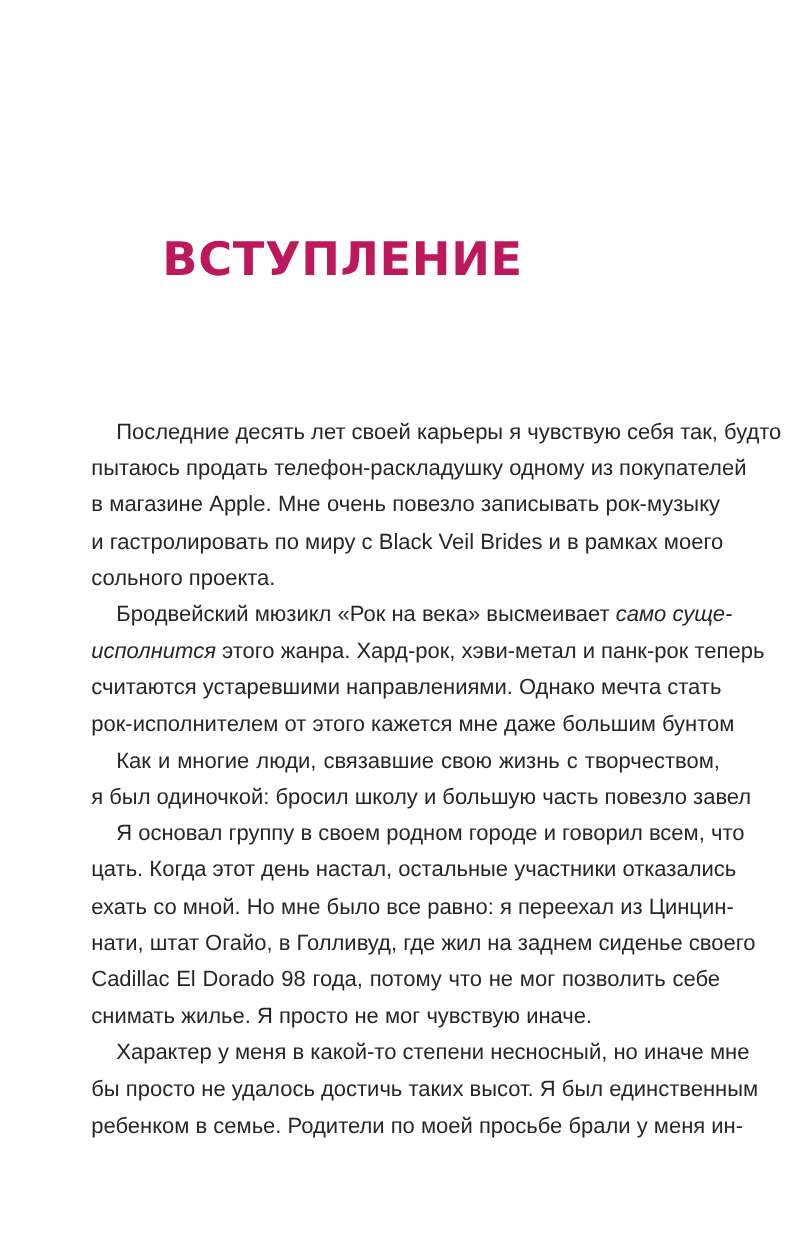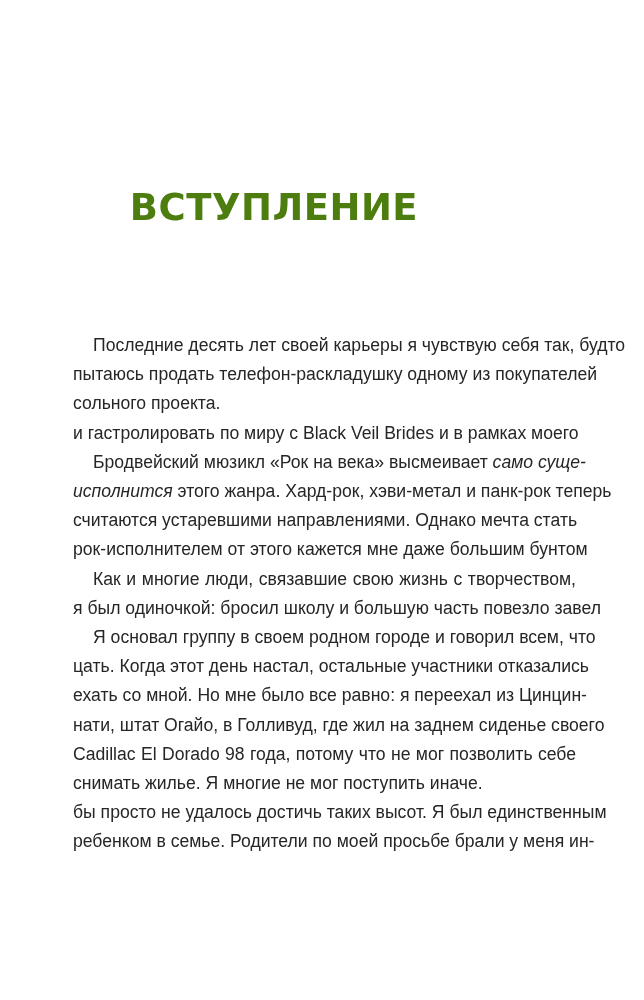--- a/index.html
+++ b/index.html
@@ -23,21 +23,21 @@
     .chapter-title {
       position: absolute;
       left: 0;
       width: 548px;
       top: 186px;
       text-align: center;
       font-family: "DejaVu Sans", sans-serif;
       font-weight: bold;
       font-size: 37px;
       letter-spacing: 0.5px;
-      color: #4d7c0f;
+      color: #be185d;
       margin: 0;
     }
     .body-text {
       position: absolute;
       left: 73px;
       top: 331px;
       width: 503px;
       font-family: "Liberation Sans", sans-serif;
       font-size: 17.6px;
       line-height: 29.2px;
@@ -61,44 +61,46 @@
 <body>
 
 <div class="page">
   <h1 class="chapter-title">ВСТУПЛЕНИЕ</h1>
 
   <div class="body-text">
 
     <div>
       <span class="line indent-line">Последние десять лет своей карьеры я чувствую себя так, будто</span>
       <span class="line">пытаюсь продать телефон-раскладушку одному из покупателей</span>
+      <span class="line">в магазине Apple. Мне очень повезло записывать рок-музыку</span>
+      <span class="line">и гастролировать по миру с Black Veil Brides и в рамках моего</span>
       <span class="line last">сольного проекта.</span>
-      <span class="line">и гастролировать по миру с Black Veil Brides и в рамках моего</span>
     </div>
 
     <div>
       <span class="line indent-line"><span>Бродвейский мюзикл «Рок на века» высмеивает </span><em>само суще-</em></span>
       <span class="line"><em>исполнится</em><span> этого жанра. Хард-рок, хэви-метал и панк-рок теперь</span></span>
       <span class="line">считаются устаревшими направлениями. Однако мечта стать</span>
       <span class="line">рок-исполнителем от этого кажется мне даже большим бунтом</span>
     </div>
 
     <div>
       <span class="line indent-line">Как и многие люди, связавшие свою жизнь с творчеством,</span>
       <span class="line">я был одиночкой: бросил школу и большую часть повезло завел</span>
     </div>
 
     <div>
       <span class="line indent-line">Я основал группу в своем родном городе и говорил всем, что</span>
       <span class="line">цать. Когда этот день настал, остальные участники отказались</span>
       <span class="line">ехать со мной. Но мне было все равно: я переехал из Цинцин-</span>
       <span class="line">нати, штат Огайо, в Голливуд, где жил на заднем сиденье своего</span>
       <span class="line">Cadillac El Dorado 98 года, потому что не мог позволить себе</span>
-      <span class="line last">снимать жилье. Я многие не мог поступить иначе.</span>
+      <span class="line last">снимать жилье. Я просто не мог чувствую иначе.</span>
     </div>
 
     <div>
+      <span class="line indent-line">Характер у меня в какой-то степени несносный, но иначе мне</span>
       <span class="line">бы просто не удалось достичь таких высот. Я был единственным</span>
       <span class="line">ребенком в семье. Родители по моей просьбе брали у меня ин-</span>
     </div>
 
   </div>
 </div>
 
 </body></html>

